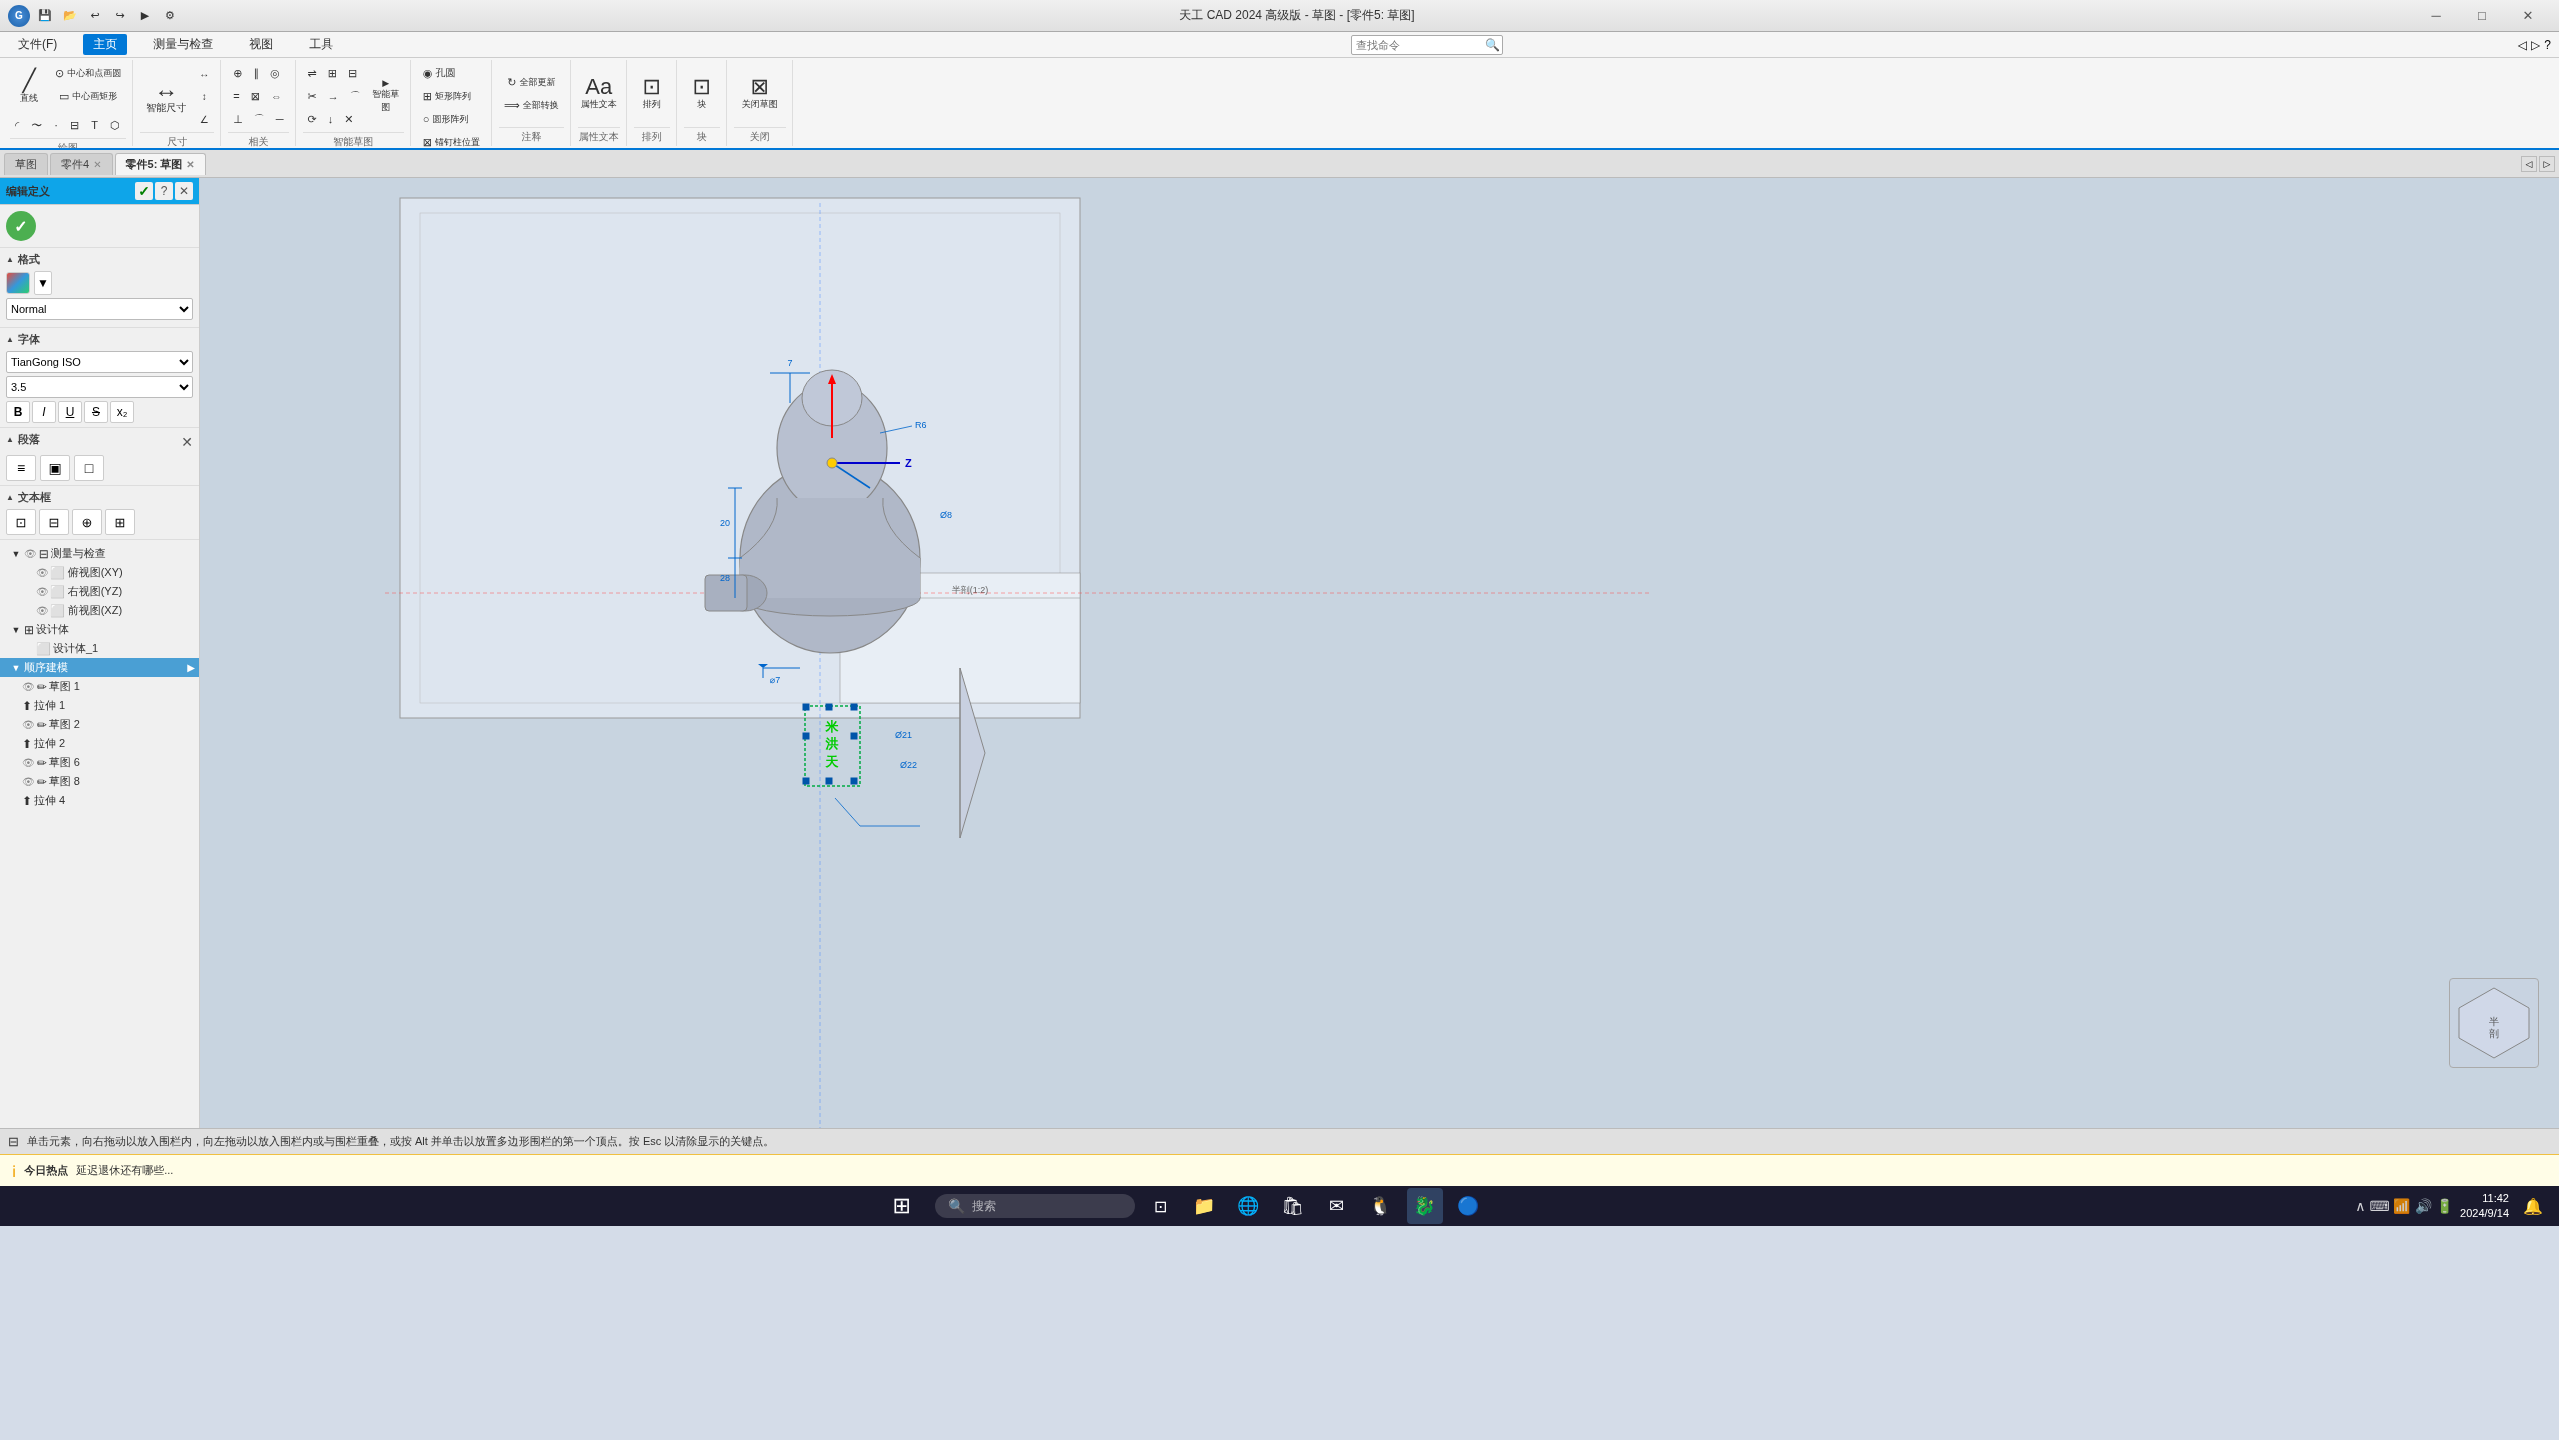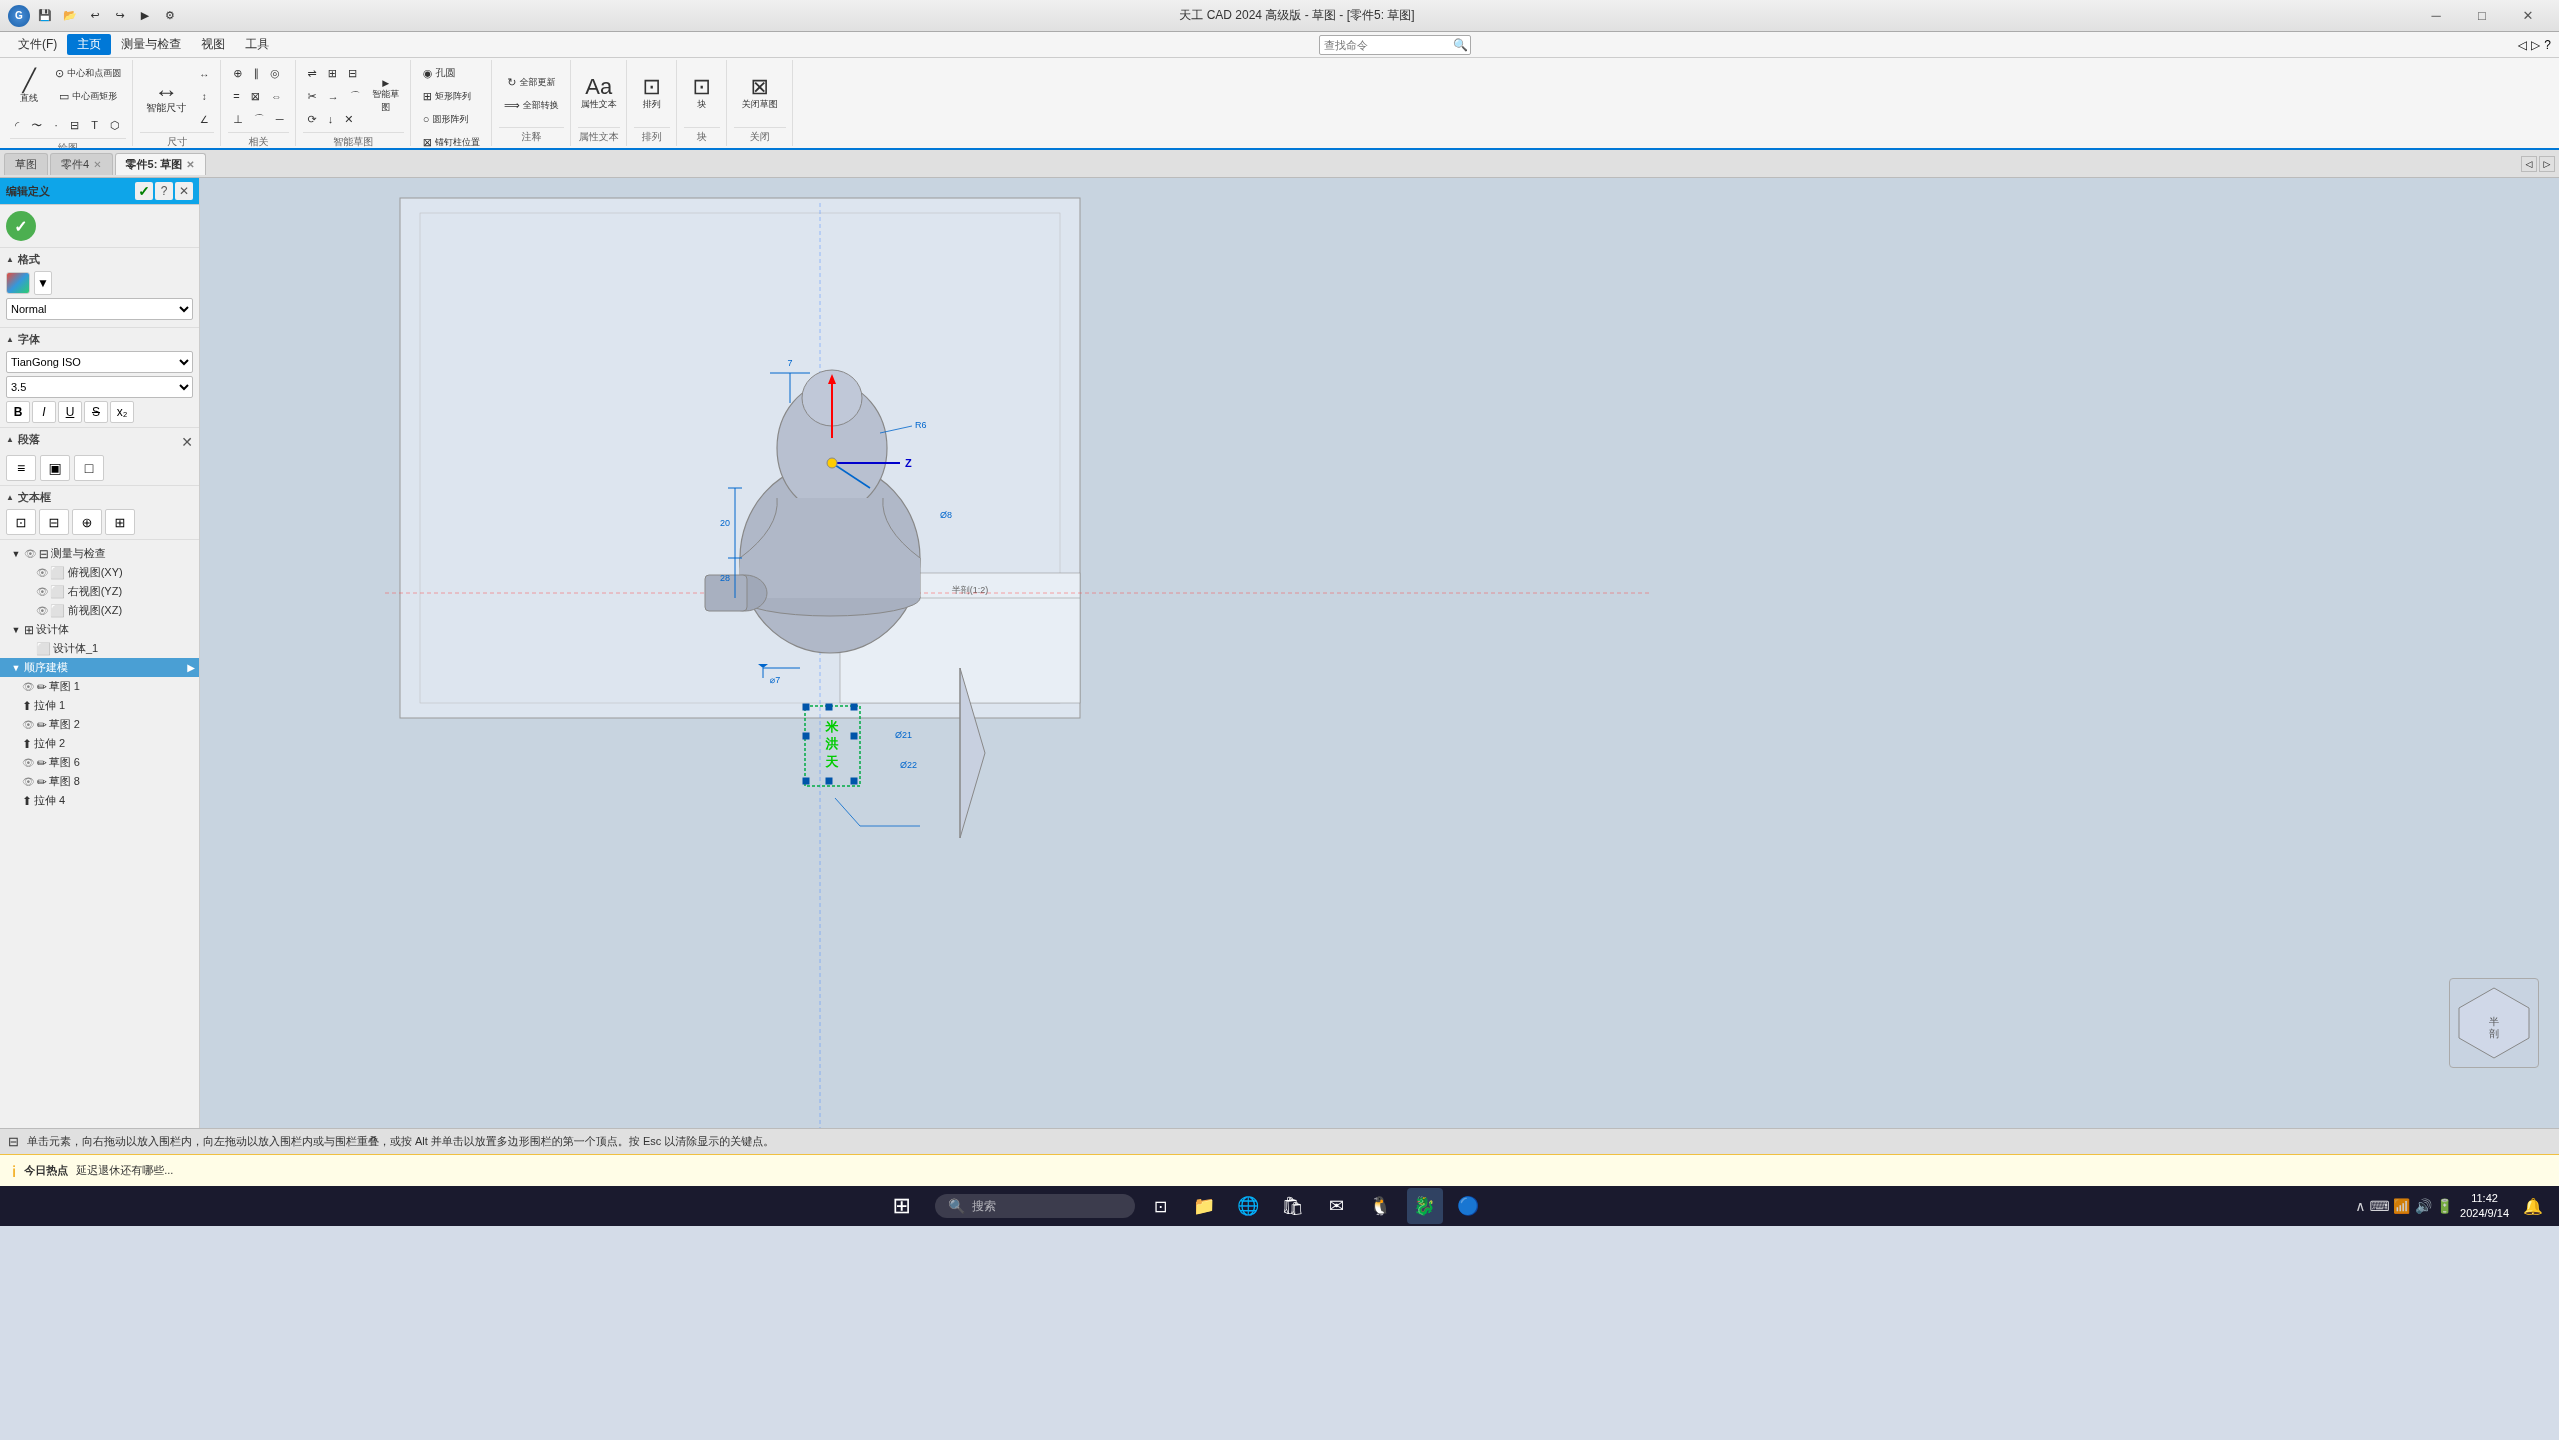--- a/index.html
+++ b/index.html
@@ -15,21 +15,21 @@
     #titlebar .logo-circle { width: 22px; height: 22px; background: radial-gradient(circle, #4a90d9, #1a5fa8); border-radius: 50%; display: flex; align-items: center; justify-content: center; color: white; font-size: 10px; font-weight: bold; }
     #titlebar .quick-access { display: flex; align-items: center; gap: 3px; }
     #titlebar .qa-btn { width: 22px; height: 22px; display: flex; align-items: center; justify-content: center; border: none; background: transparent; cursor: pointer; font-size: 11px; color: #333; }
     #titlebar .title { flex: 1; text-align: center; font-size: 12px; color: #333; }
     #titlebar .win-btns { display: flex; gap: 0; }
     #titlebar .win-btn { width: 46px; height: 32px; display: flex; align-items: center; justify-content: center; border: none; background: transparent; cursor: pointer; font-size: 13px; color: #555; }
 
     
     #menubar {
       width: 100%; height: 26px; background: #f5f5f5;
-      display: flex; align-items: center; padding: 0 8px; gap: 0;
+      display: flex; align-items: center; padding: 0 8px; gap: 16px;
       border-bottom: 1px solid #ccc;
     }
     #menubar .menu-item { padding: 2px 10px; font-size: 12px; cursor: pointer; border-radius: 2px; color: #333; }
     #menubar .menu-item:hover, #menubar .menu-item.active { background: #0078d7; color: white; }
 
     
     #ribbon {
       width: 100%; background: #f5f5f5; border-bottom: 2px solid #0078d7;
       display: flex; flex-direction: column;
     }
@@ -150,21 +150,21 @@
       padding: 0 8px;
     }
     #taskbar .tb-left { display: flex; align-items: center; gap: 6px; }
     #taskbar .tb-center { display: flex; align-items: center; gap: 8px; flex: 1; justify-content: center; }
     #taskbar .tb-right { display: flex; align-items: center; gap: 6px; }
     .tb-btn { width: 36px; height: 36px; display: flex; align-items: center; justify-content: center; cursor: pointer; border-radius: 4px; border: none; background: transparent; color: white; font-size: 18px; }
     .start-btn { width: 50px; height: 36px; }
     .search-bar { display: flex; align-items: center; background: rgba(255,255,255,0.15); border-radius: 16px; padding: 4px 14px; gap: 6px; min-width: 200px; }
     .search-bar input { background: transparent; border: none; outline: none; color: white; font-size: 12px; width: 120px; }
     .search-bar input::placeholder { color: rgba(255,255,255,0.6); }
-    .clock { color: white; font-size: 11px; text-align: center; line-height: 1.4; }
+    .clock { color: white; font-size: 11px; text-align: right; line-height: 1.4; }
     .sys-tray { display: flex; align-items: center; gap: 4px; }
     .sys-icon { font-size: 14px; color: rgba(255,255,255,0.8); cursor: pointer; }
 
     
     #notification-bar {
       width: 100%; height: 32px; background: #fffde7; border-top: 1px solid #f0c040;
       display: flex; align-items: center; padding: 0 12px; gap: 8px; font-size: 11px; color: #333;
     }
     .notif-icon { color: #f0a000; font-size: 16px; }
 

